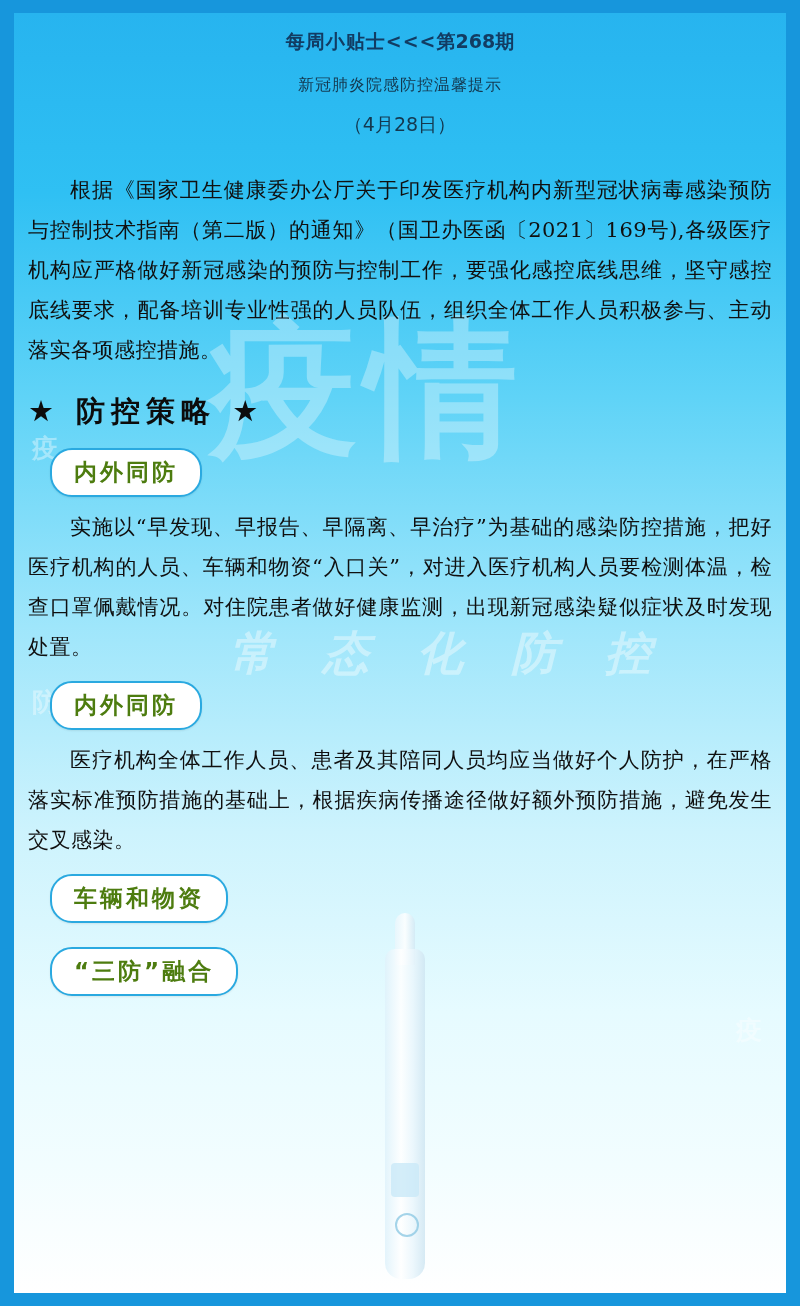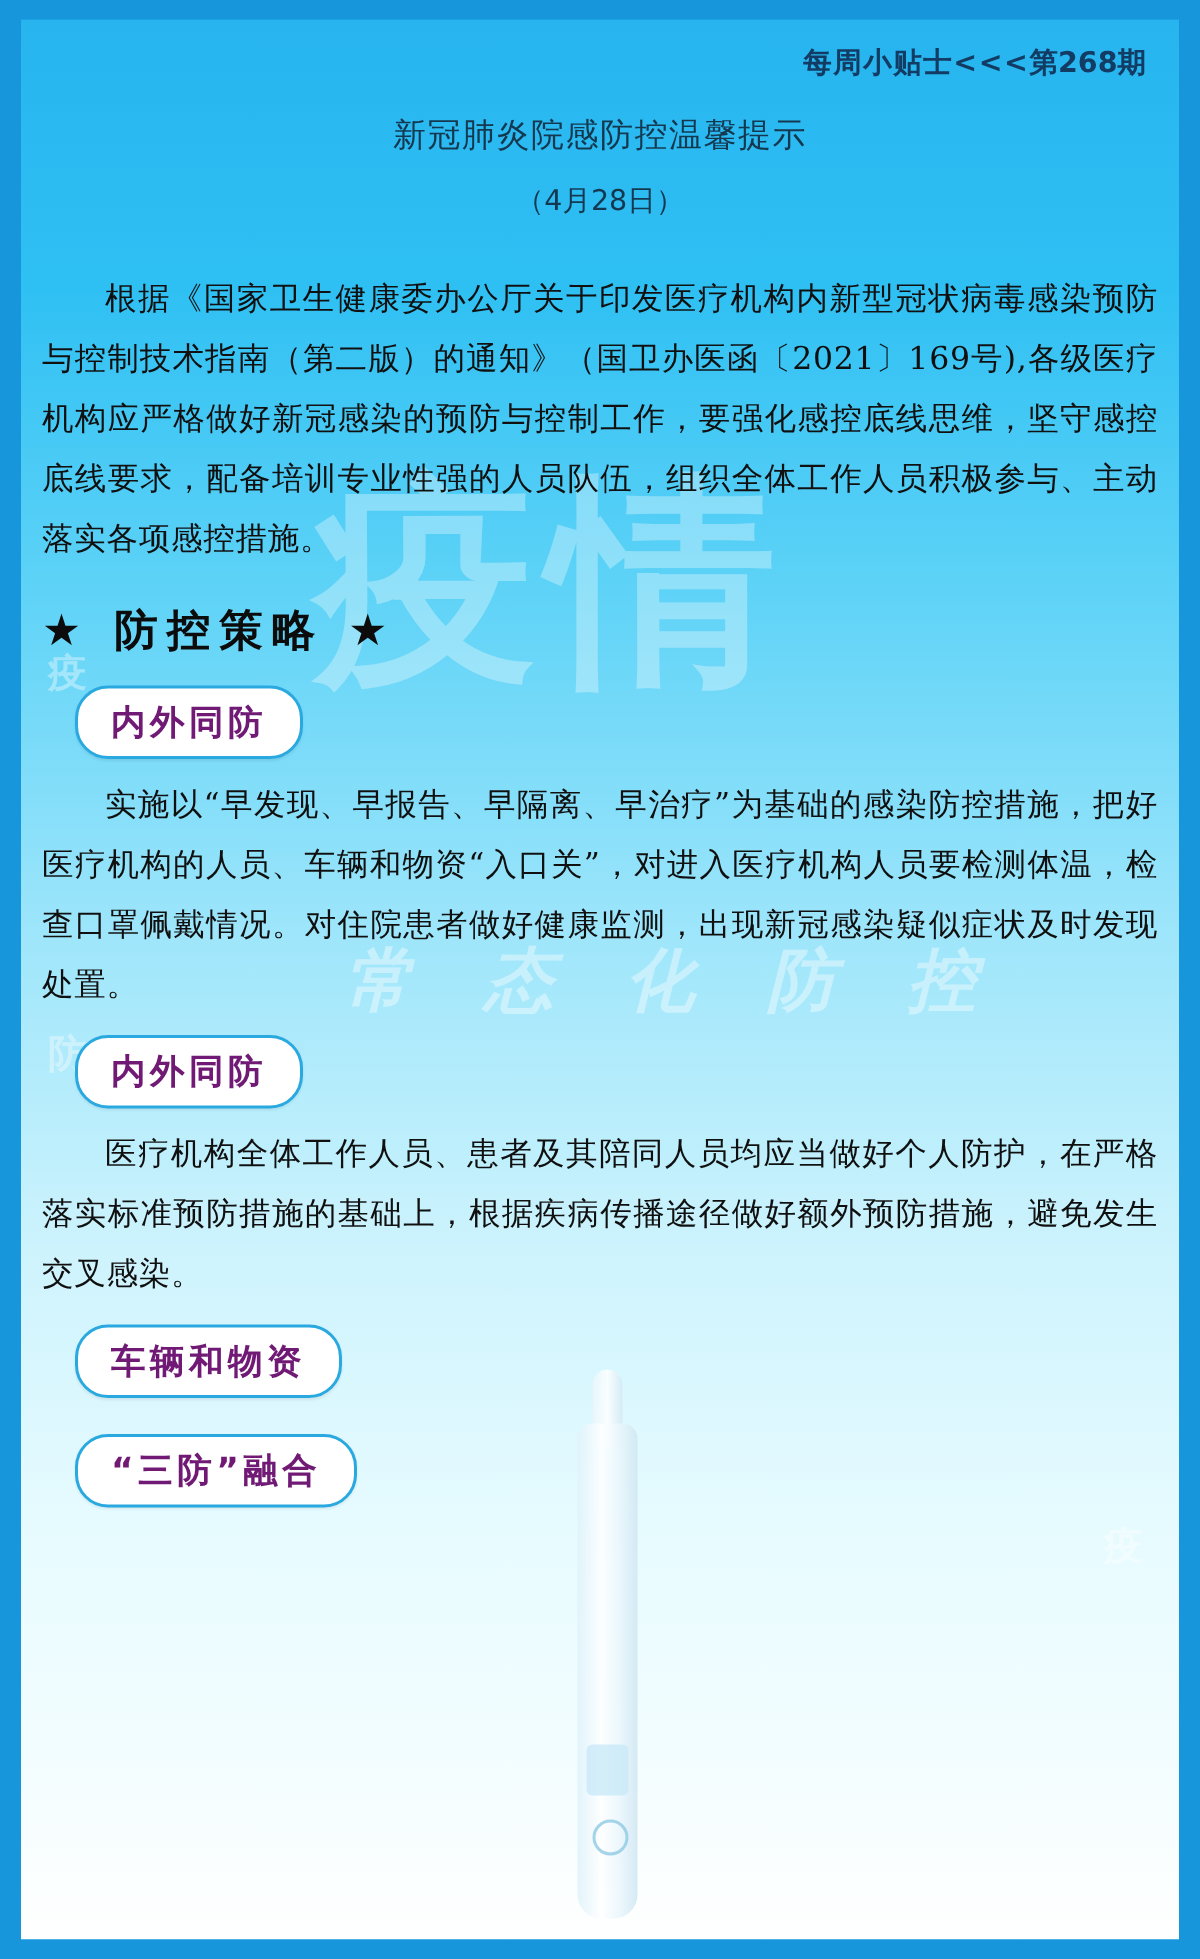--- a/index.html
+++ b/index.html
@@ -103,38 +103,38 @@
     width: 20px;
     height: 20px;
     border: 2px solid #8fc9e4;
     border-radius: 50%;
     opacity: .8;
   }
   
   .header {
     position: relative;
     display: flex;
-    justify-content: flex-end;
+    justify-content: center;
     align-items: center;
     padding: 16px 22px 6px 22px;
     font-family: "DejaVu Sans", "Liberation Sans", sans-serif;
     font-weight: bold;
     color: #123c63;
     font-size: 19px;
   }
   .header .left { letter-spacing: 1px; }
   .header .right { letter-spacing: 0px; }
   .title-block {
     position: relative;
     text-align: center;
     color: #14384f;
     margin-top: 14px;
   }
   .title-main {
-    font-size: 22px;
+    font-size: 16px;
     font-family: "DejaVu Sans", "Liberation Sans", sans-serif;
     letter-spacing: 1px;
   }
   .title-sub {
     font-size: 19px;
     font-family: "DejaVu Sans", "Liberation Sans", sans-serif;
     margin-top: 16px;
   }
   .content {
     position: relative;
@@ -161,21 +161,21 @@
     margin: 22px 0 16px 0;
   }
   .tag {
     display: inline-block;
     background: #ffffff;
     border: 2px solid #2aa9e0;
     border-radius: 22px;
     padding: 7px 22px;
     font-size: 23px;
     font-weight: bold;
-    color: #701a75;
+    color: #4d7c0f;
     font-family: "DejaVu Sans", "Liberation Sans", sans-serif;
     letter-spacing: 3px;
     margin: 0 0 10px 22px;
     box-shadow: 0 1px 2px rgba(0,0,0,0.08);
   }
   .block { margin-bottom: 14px; }
 </style>
 </head>
 <body>
 

